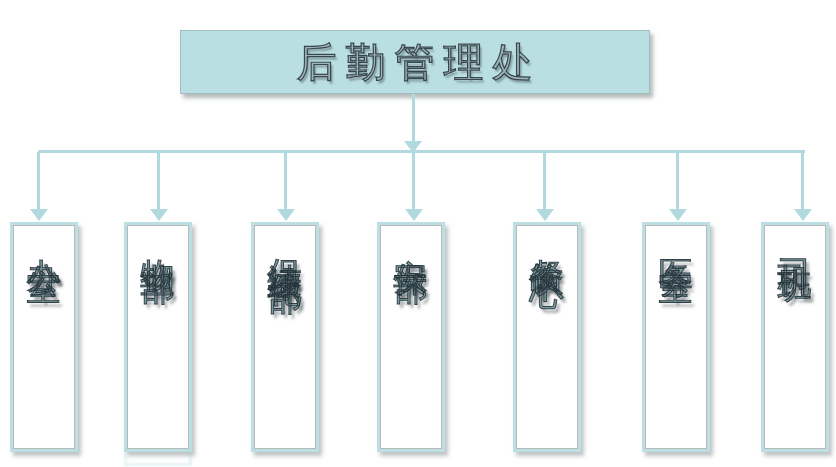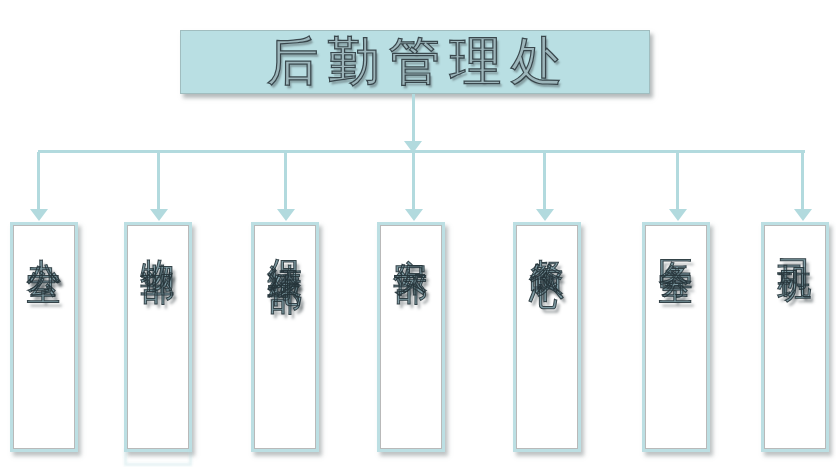--- a/index.html
+++ b/index.html
@@ -25,21 +25,21 @@
     height: 64px;
     background: var(--box-fill, #b9dfe3);
     border: 1px solid rgba(140,160,163,0.55);
     box-shadow: 3px 4px 4px rgba(120,130,132,0.55);
     display: flex;
     align-items: center;
     justify-content: center;
     box-sizing: border-box;
   }
   .title-box .title-text {
-    font-size: 52px;
+    font-size: 40px;
     letter-spacing: 9px;
     color: var(--title-text, #9db6bb);
     -webkit-text-stroke: 1.2px rgba(45,58,63,0.9);
     text-shadow: 2px 3px 2px rgba(70,80,84,0.45);
     white-space: nowrap;
     transform: translateX(4px);
   }
 
   
   .connector { position: absolute; background: var(--line, #b2dade); }

